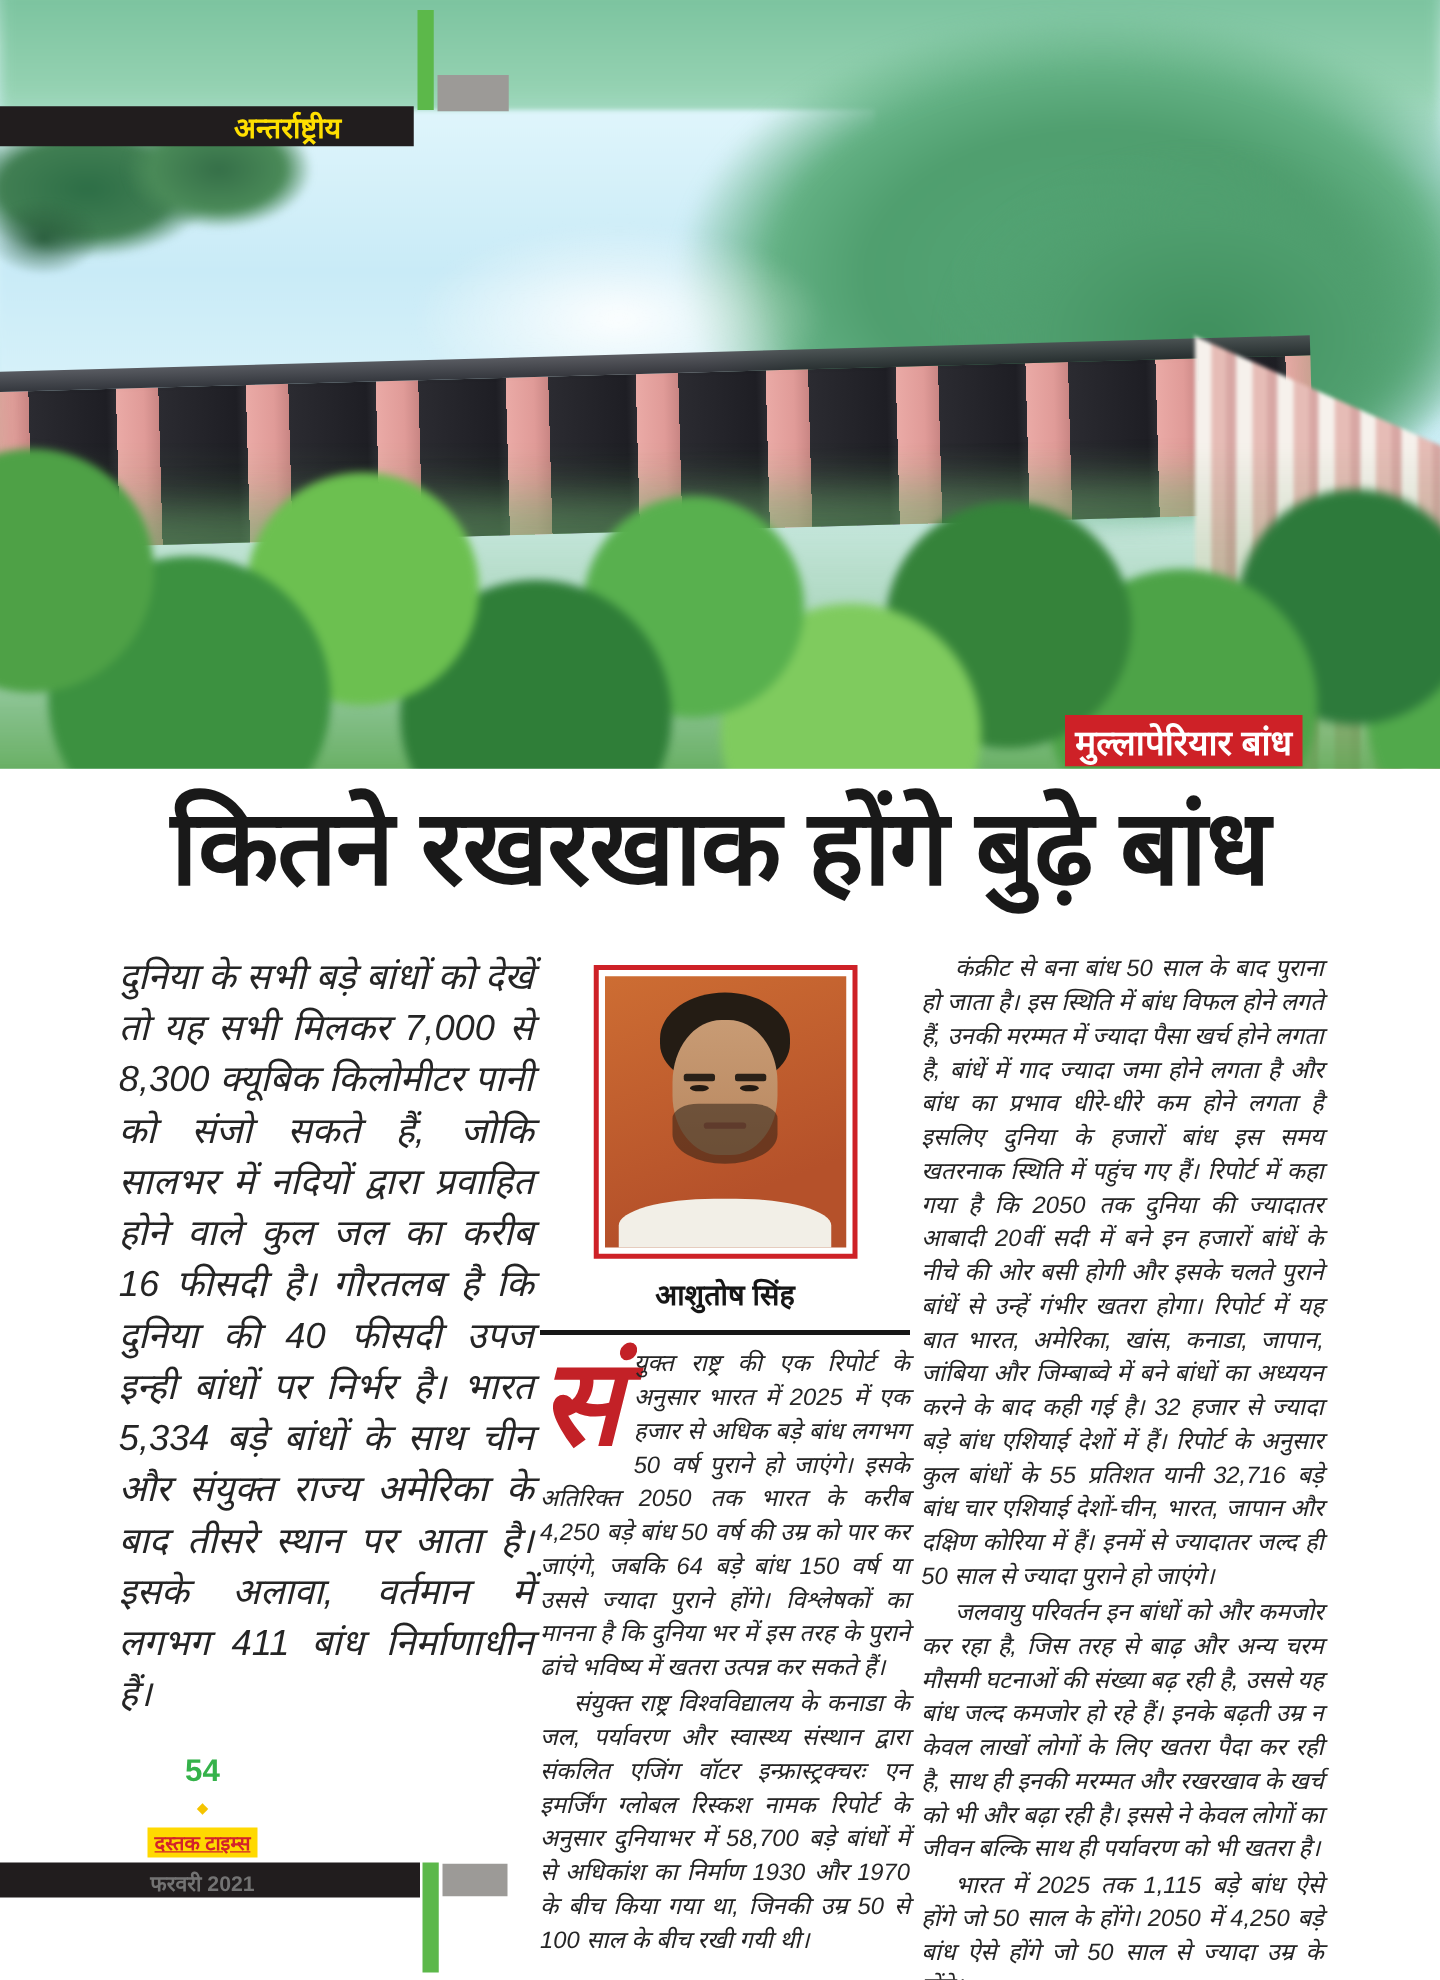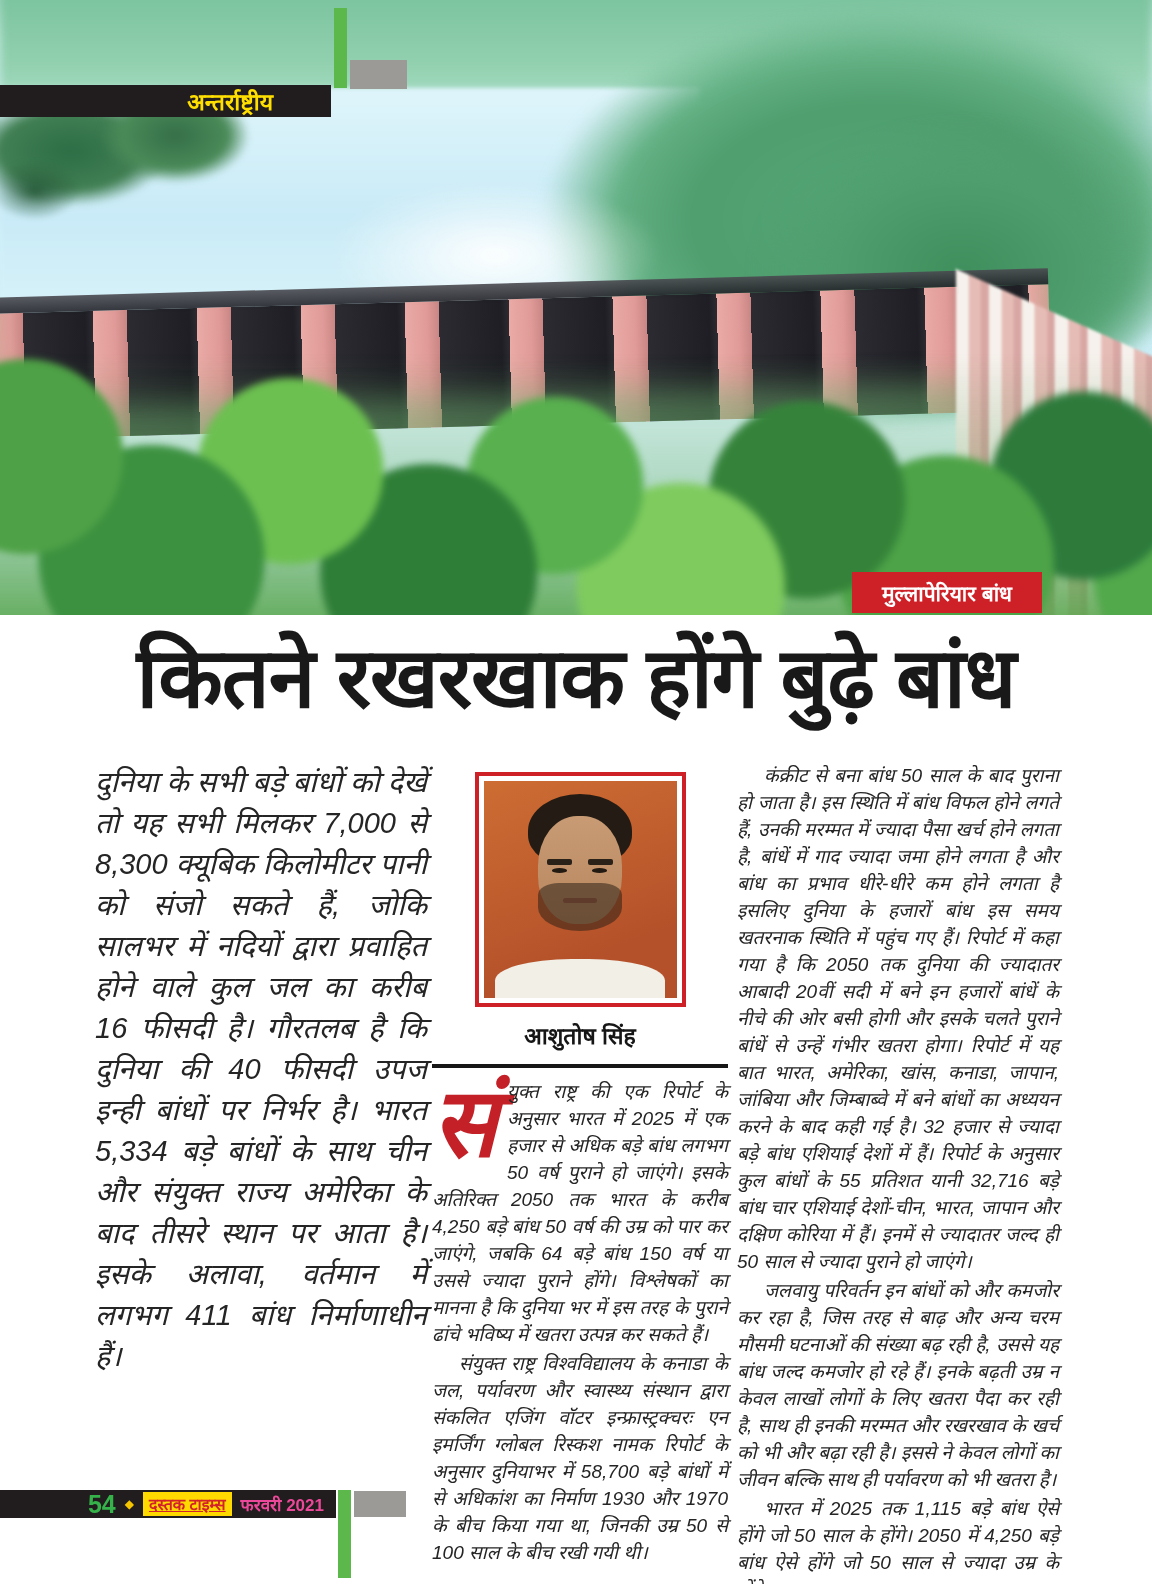--- a/index.html
+++ b/index.html
@@ -41,21 +41,21 @@
            radial-gradient(circle at 27% 40%,#6cc050 0 90px,rgba(0,0,0,0) 96px),
            radial-gradient(circle at 38% 75%,#2f7e38 0 105px,rgba(0,0,0,0) 112px),
            radial-gradient(circle at 48% 45%,#58b04e 0 85px,rgba(0,0,0,0) 92px),
            radial-gradient(circle at 58% 80%,#7fcb5e 0 100px,rgba(0,0,0,0) 108px),
            radial-gradient(circle at 68% 50%,#35833a 0 95px,rgba(0,0,0,0) 102px),
            radial-gradient(circle at 79% 72%,#4da347 0 105px,rgba(0,0,0,0) 112px),
            radial-gradient(circle at 90% 45%,#2d7a3b 0 90px,rgba(0,0,0,0) 98px),
            radial-gradient(circle at 99% 75%,#51a94b 0 100px,rgba(0,0,0,0) 108px),
            linear-gradient(180deg,rgba(0,0,0,0) 0%,rgba(70,150,70,.35) 55%,#57a54c 100%);}
   .photo-caption{position:absolute;left:852px;top:572px;width:190px;height:41px;background:#ce2127;
-         color:#ffffff;font-weight:bold;font-size:21px;display:flex;align-items:center;justify-content:center;z-index:8;}
+         color:#ffffff;font-weight:bold;font-size:28px;display:flex;align-items:center;justify-content:center;z-index:8;}
 
   
   .bar-black{position:absolute;background:#211d1e;z-index:10;}
   .topbar{left:0;top:57px;width:331px;height:32px;display:flex;align-items:center;justify-content:flex-end;padding-right:58px;box-sizing:border-box;margin-top:28px;}
   .section-label{color:#ffdf00;font-weight:bold;font-size:23px;}
   .green-bar{position:absolute;width:13px;background:#5cb84a;z-index:10;}
   .green-bar.top{left:334px;top:8px;height:80px;}
   .green-bar.bottom{left:338px;top:1490px;height:88px;}
   .gray-box{position:absolute;background:#9c9a97;z-index:10;}
   .gray-box.top{left:350px;top:60px;width:57px;height:29px;}
@@ -85,25 +85,25 @@
   .eye.l{left:35.5%;} .eye.r{left:56%;}
   .beard{position:absolute;top:47%;left:28%;width:44%;height:22%;background:rgba(45,33,22,.55);border-radius:25% 25% 50% 50%;}
   .mouth{position:absolute;top:54%;left:41%;width:18%;height:2%;background:#5f3b2c;border-radius:3px;}
   .shirt{position:absolute;bottom:-4%;left:6%;width:88%;height:22%;background:#f2efe7;border-radius:45% 45% 0 0;}
   .author-name{margin-top:16px;text-align:center;font-weight:bold;font-size:23px;color:#161616;}
   .rule{margin-top:14px;border-top:4px solid #161616;width:100%;}
   .dropcap-para{margin-top:10px !important;}
   .dropcap{float:left;color:#c32127;font-weight:bold;font-size:96px;line-height:78px;padding:6px 10px 0 0;}
 
   
-  .footerbar{left:0;top:1490px;width:336px;height:28px;display:flex;align-items:center;justify-content:flex-end;gap:9px;padding-right:12px;box-sizing:border-box;}
+  .footerbar{left:0;top:1490px;width:336px;height:28px;display:flex;align-items:center;justify-content:flex-end;gap:9px;padding-right:12px;box-sizing:border-box;flex-direction:column;}
   .page-number{color:#35b24a;font-weight:bold;font-size:25px;line-height:25px;}
   .diamond{color:#f5c400;font-size:12px;}
   .mag-logo{background:#ffd900;color:#d3222a;font-weight:bold;font-size:16px;padding:1px 6px;text-decoration:underline;white-space:nowrap;}
-  .issue-date{color:#ec4899;font-weight:bold;font-size:17px;white-space:nowrap;}
+  .issue-date{color:#737373;font-weight:bold;font-size:17px;white-space:nowrap;}
 </style>
 </head>
 <body>
 
 <div class="page">
 
   <div class="photo">
     <div class="hills-top"></div>
     <div class="lake"></div>
     <div class="island1"></div>

